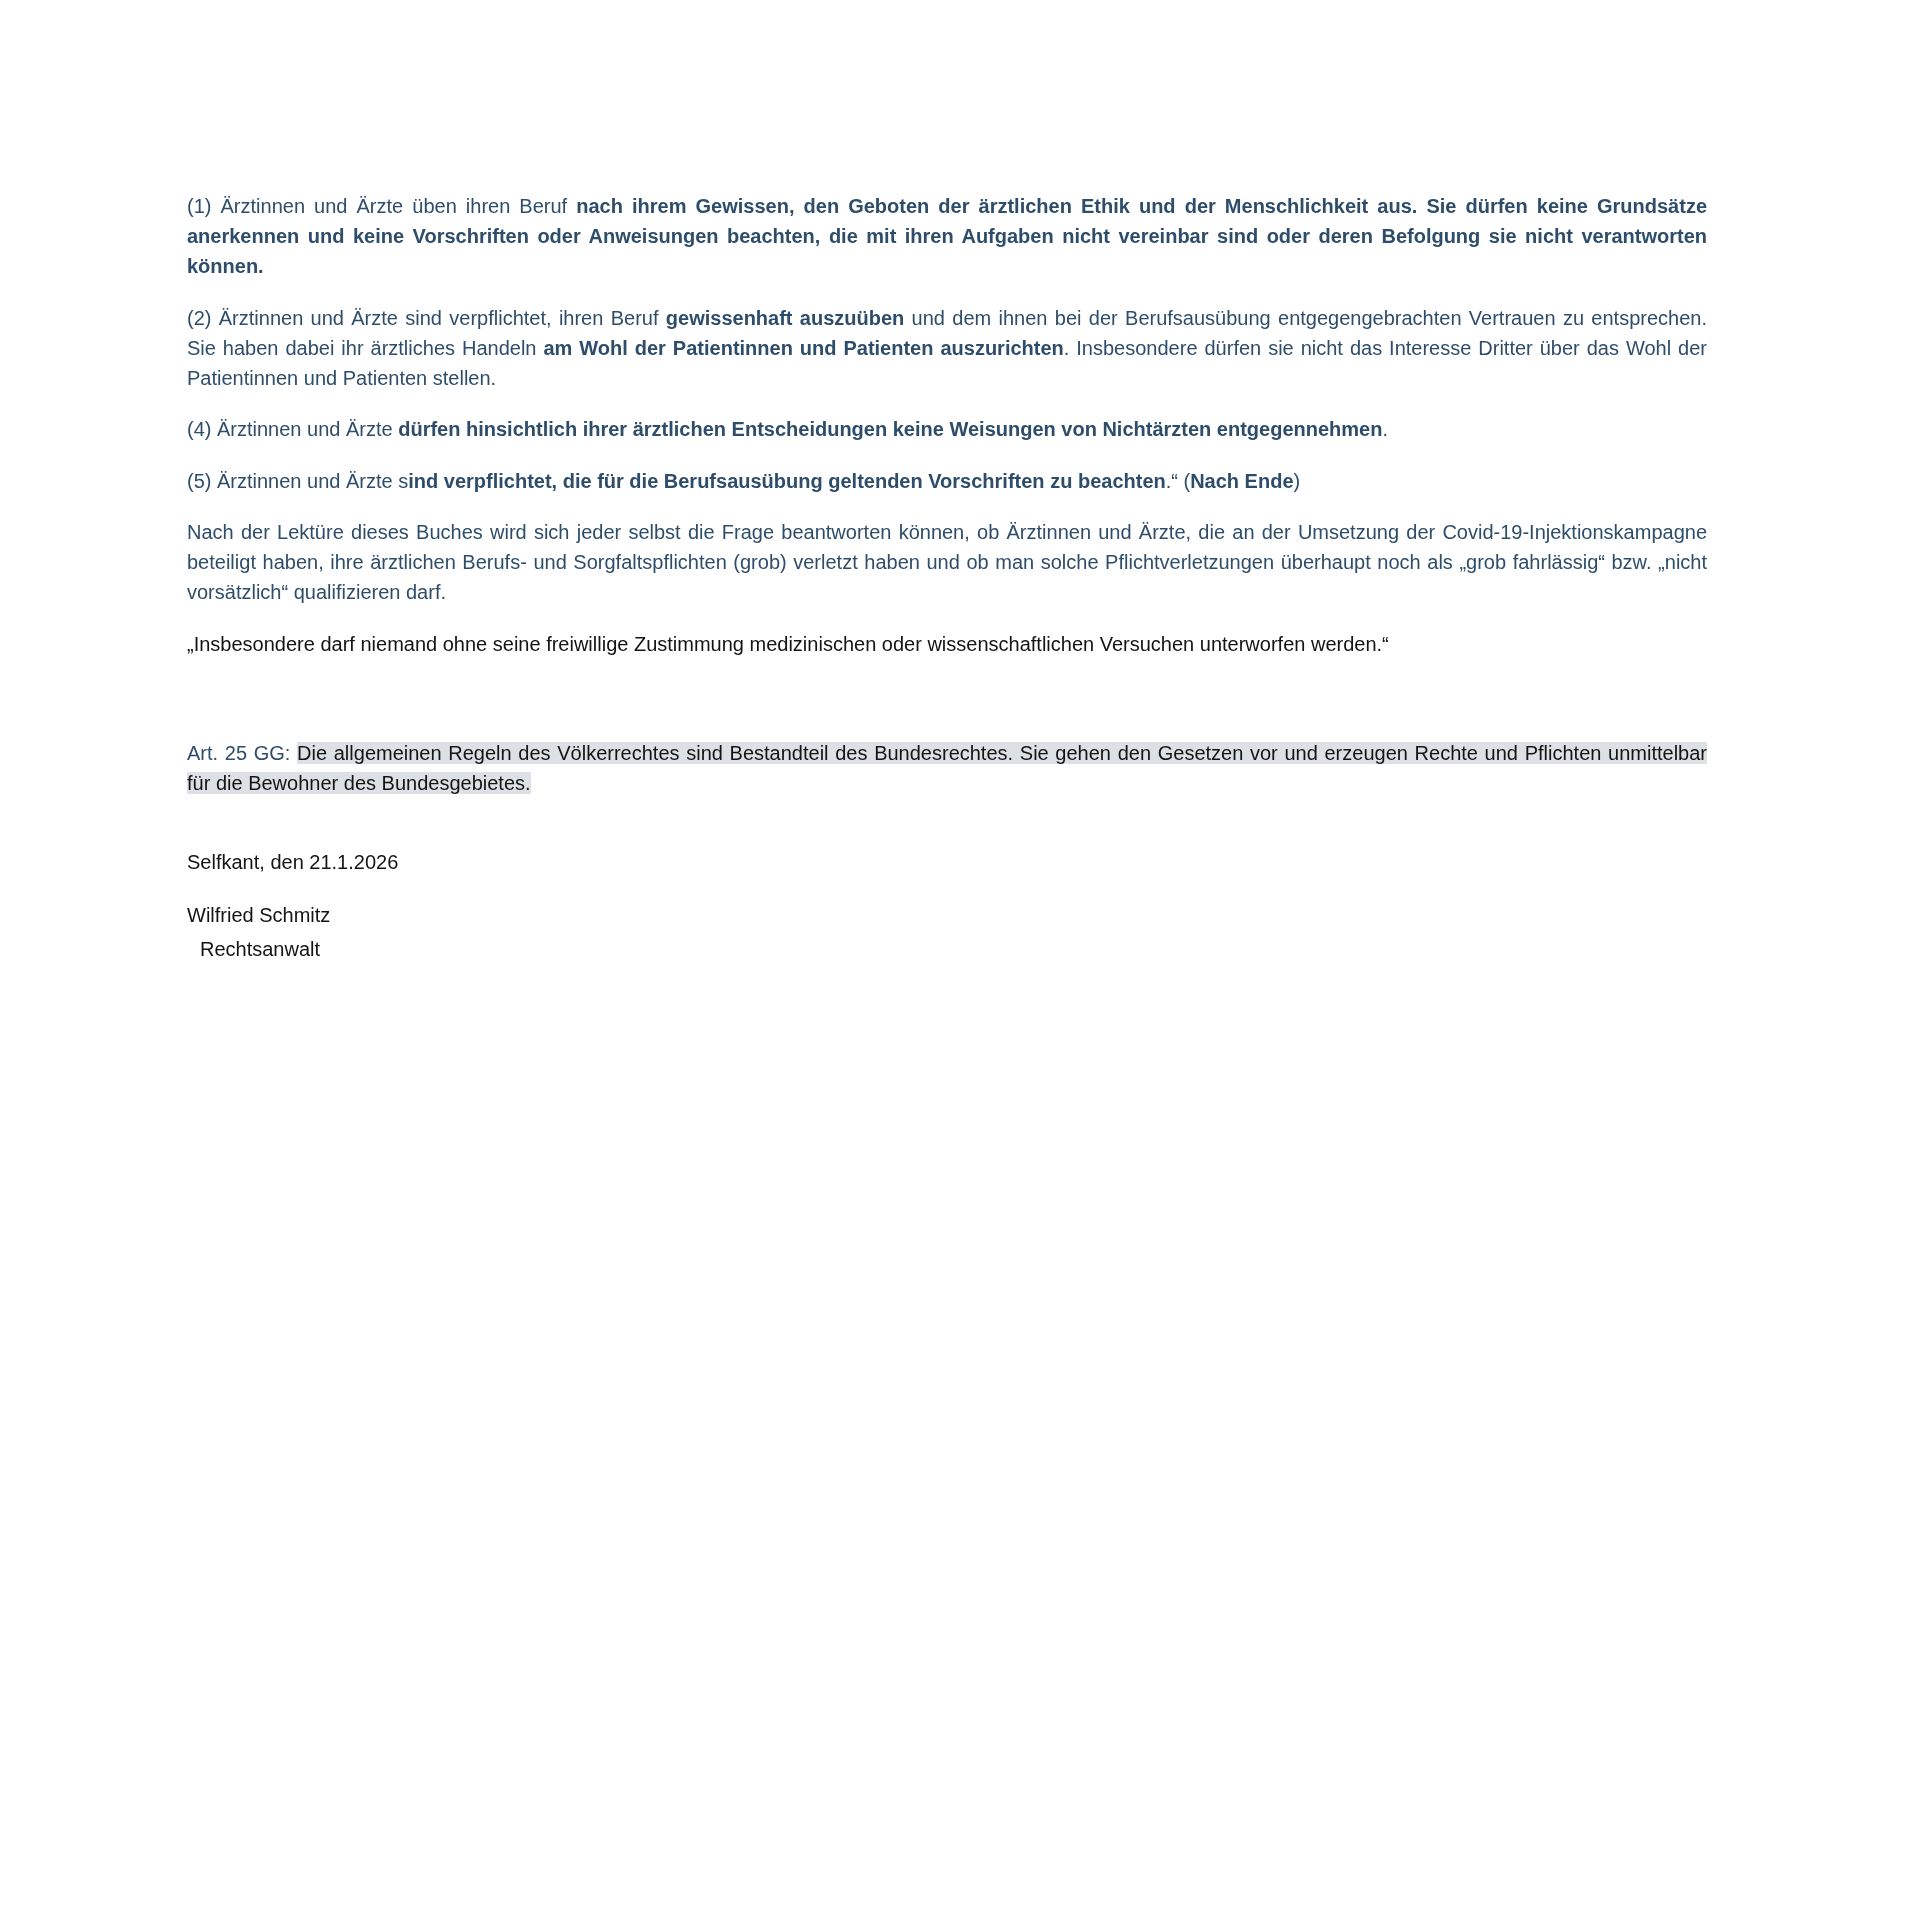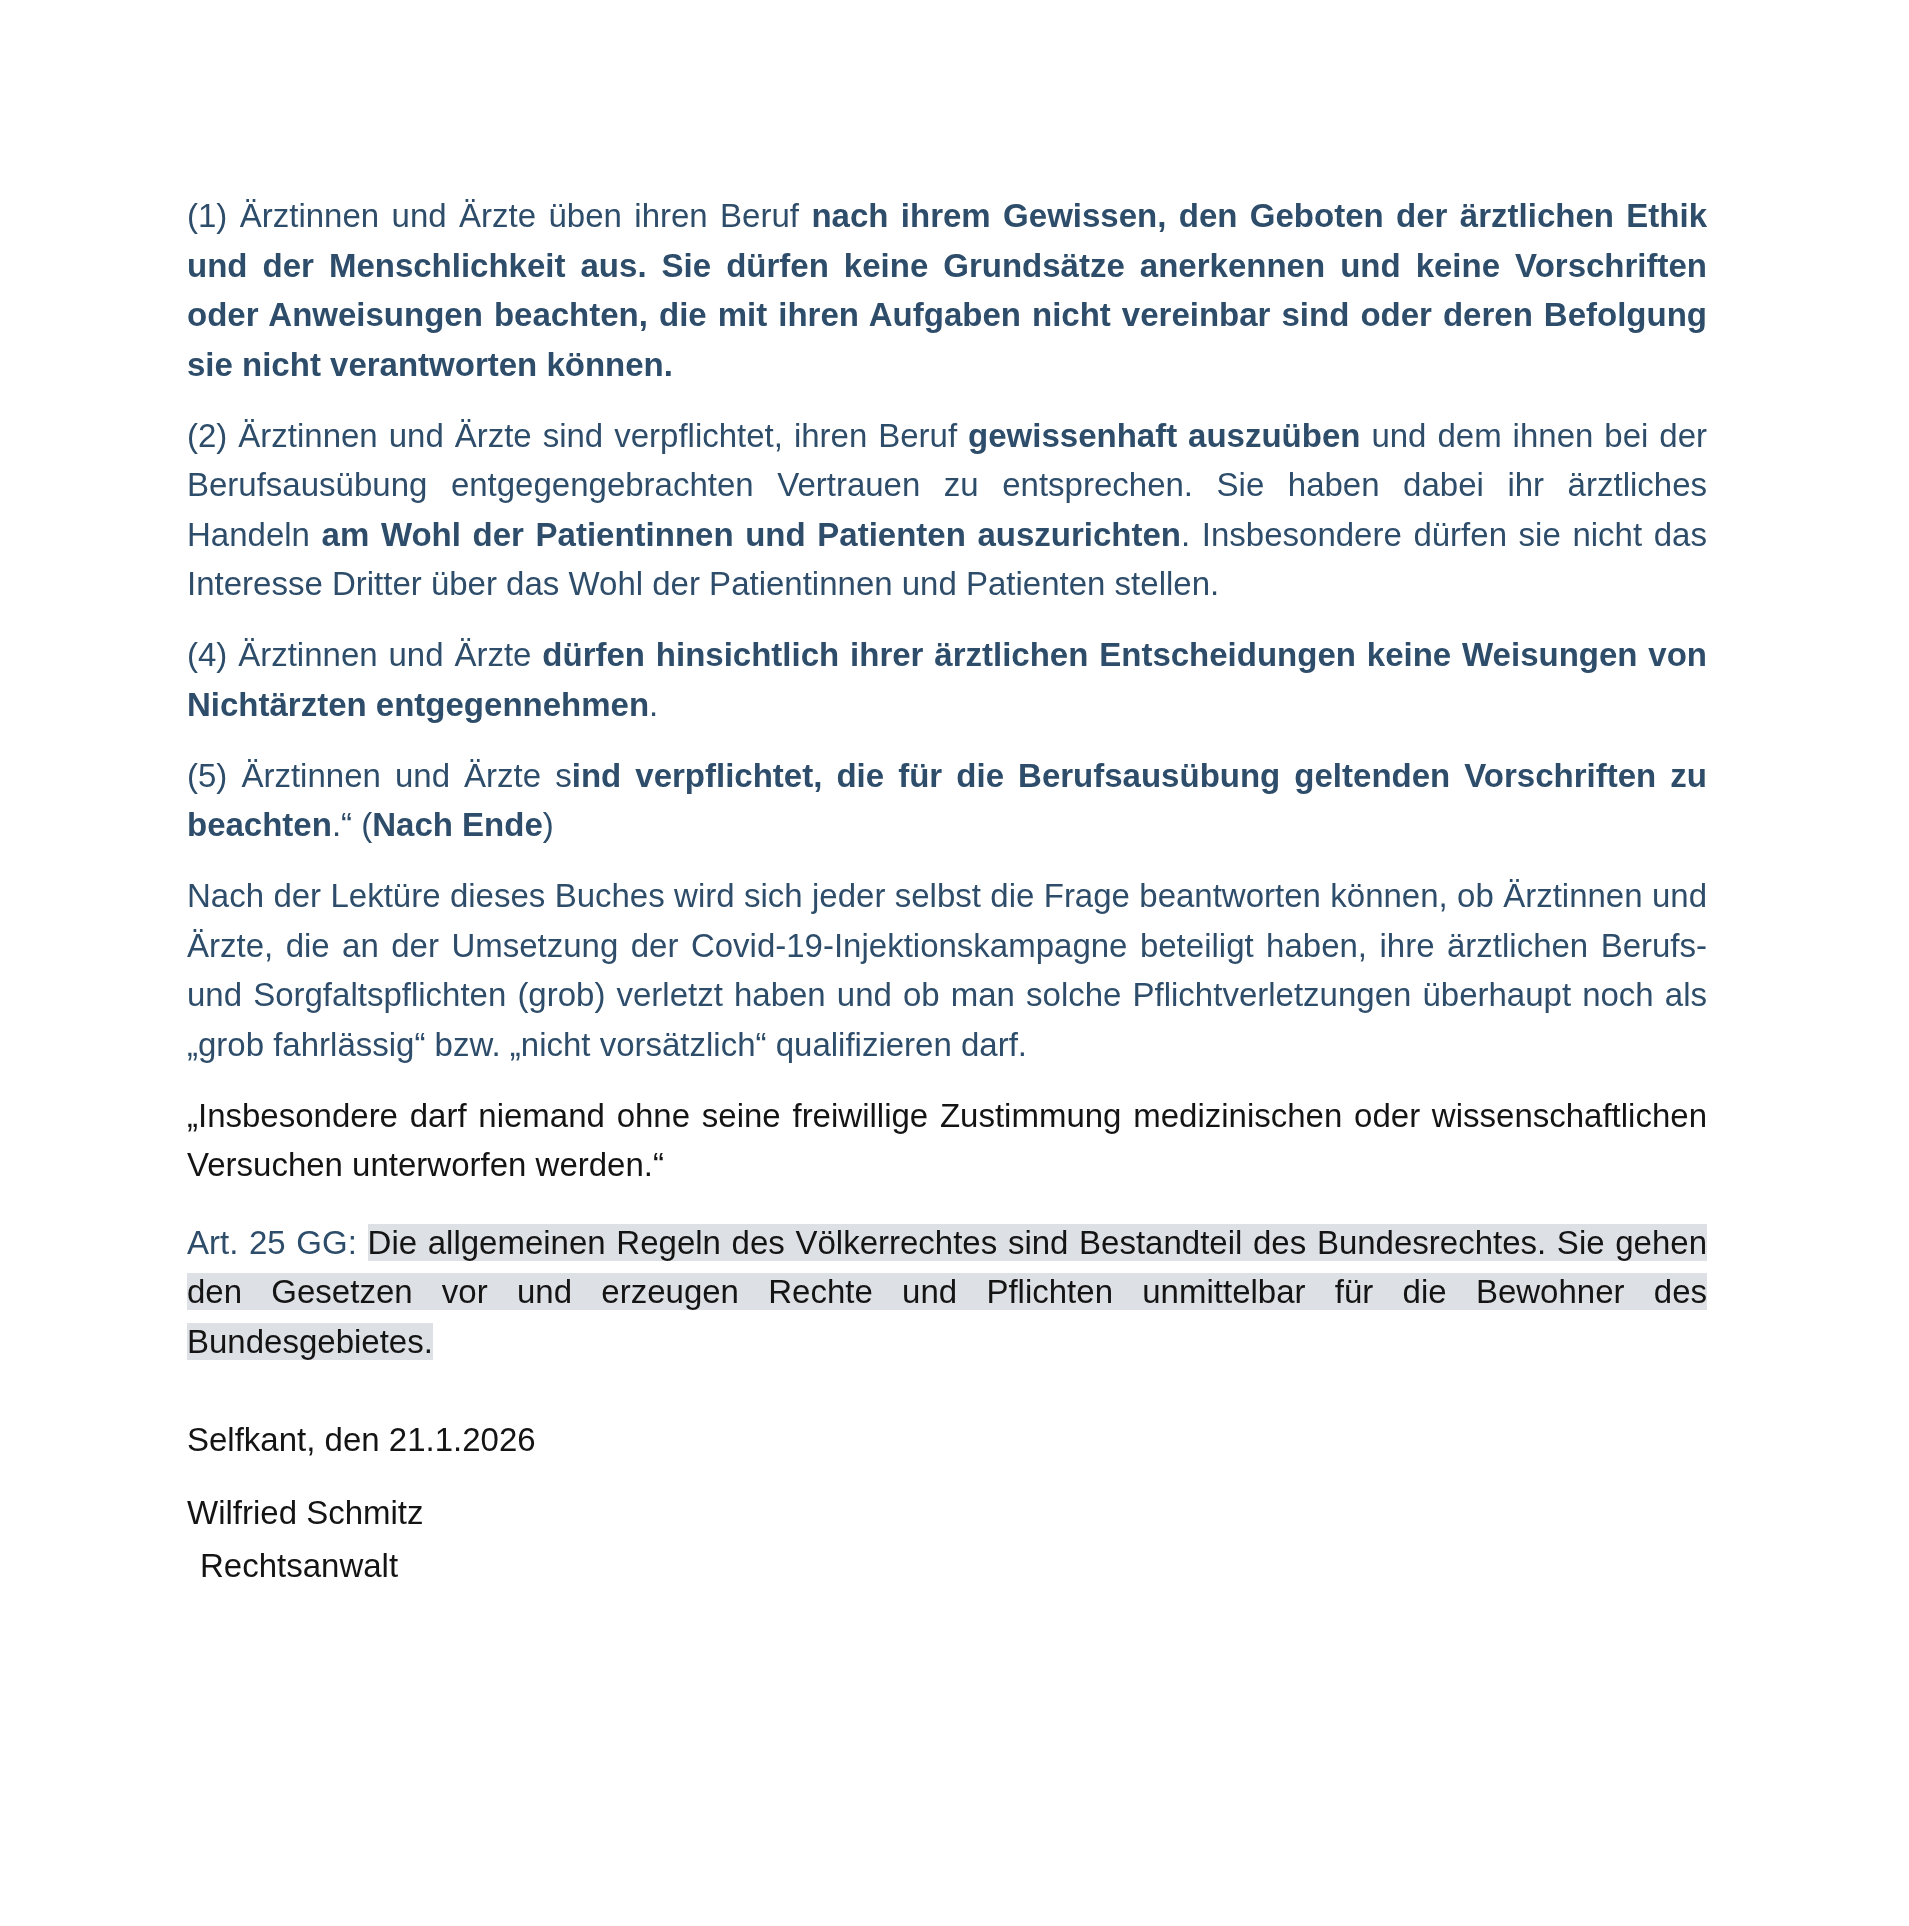--- a/index.html
+++ b/index.html
@@ -14,33 +14,33 @@
   }
   .page {
     position: relative;
     width: 100%;
     height: 100%;
     padding: 191px 203px 0 187px;
     background: #ffffff;
   }
   .para {
     margin: 0 0 21.6px 0;
-    font-size: 33px;
+    font-size: 20px;
     line-height: 1.5;
     text-align: justify;
     color: var(--navy);
     word-spacing: normal;
   }
   .b { font-weight: bold; }
   .c-navy { color: var(--navy); }
   .c-black { color: var(--black); }
   .hl { background: var(--highlight); }
 
   
-  [data-para="art-25-gg"]    { margin-top: 28px; }
+  [data-para="art-25-gg"]    { margin-top: 79px; }
   [data-para="date-line"]    { margin-top: 49px; }
   [data-para="sig-name"]     { margin-top: 23px; margin-bottom: 4px; }
   [data-para="sig-role"]     { margin-top: 0; margin-left: 13px; }
 </style>
 </head>
 <body>
 
 <div class="page">
   <main>
       <p class="para" data-para="para-1"><span class="c-navy">(1) Ärztinnen und Ärzte üben ihren Beruf </span><span class="c-navy b">nach ihrem Gewissen, den Geboten der ärztlichen Ethik und der Menschlichkeit aus. Sie dürfen keine Grundsätze anerkennen und keine Vorschriften oder Anweisungen beachten, die mit ihren Aufgaben nicht vereinbar sind oder deren Befolgung sie nicht verantworten können.</span></p>

